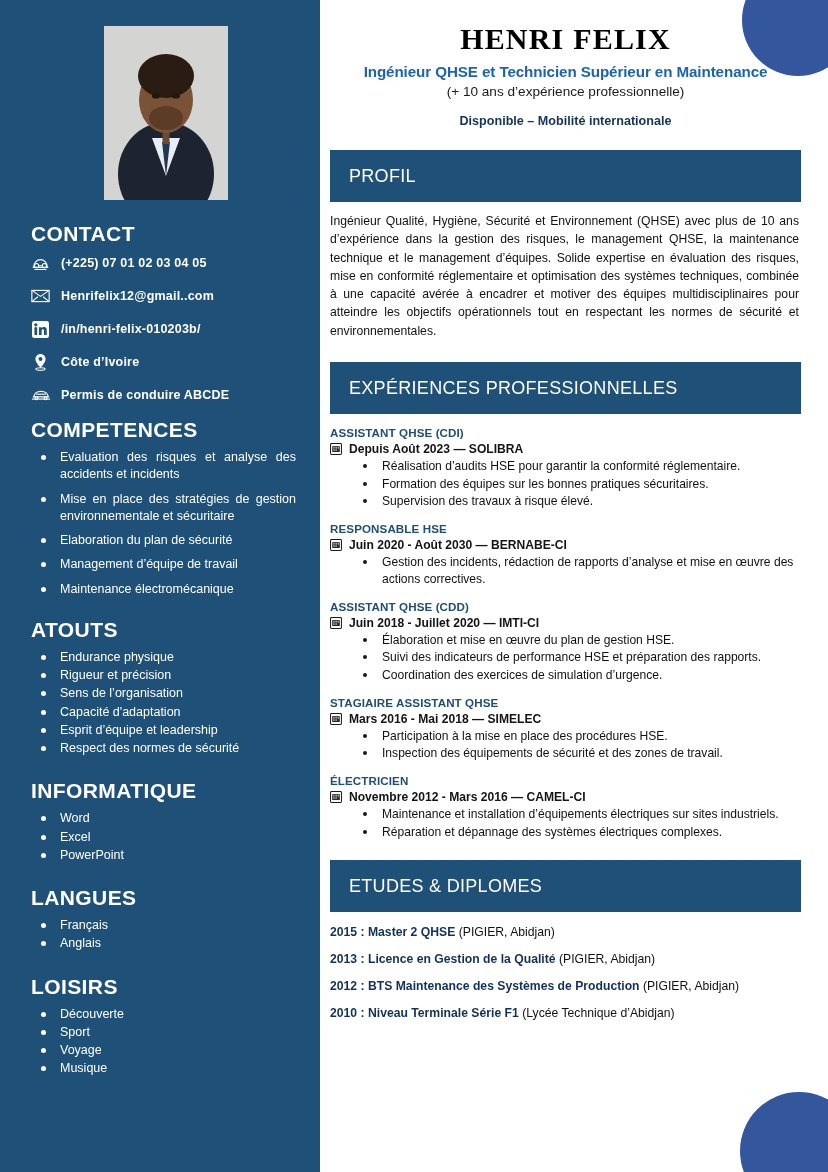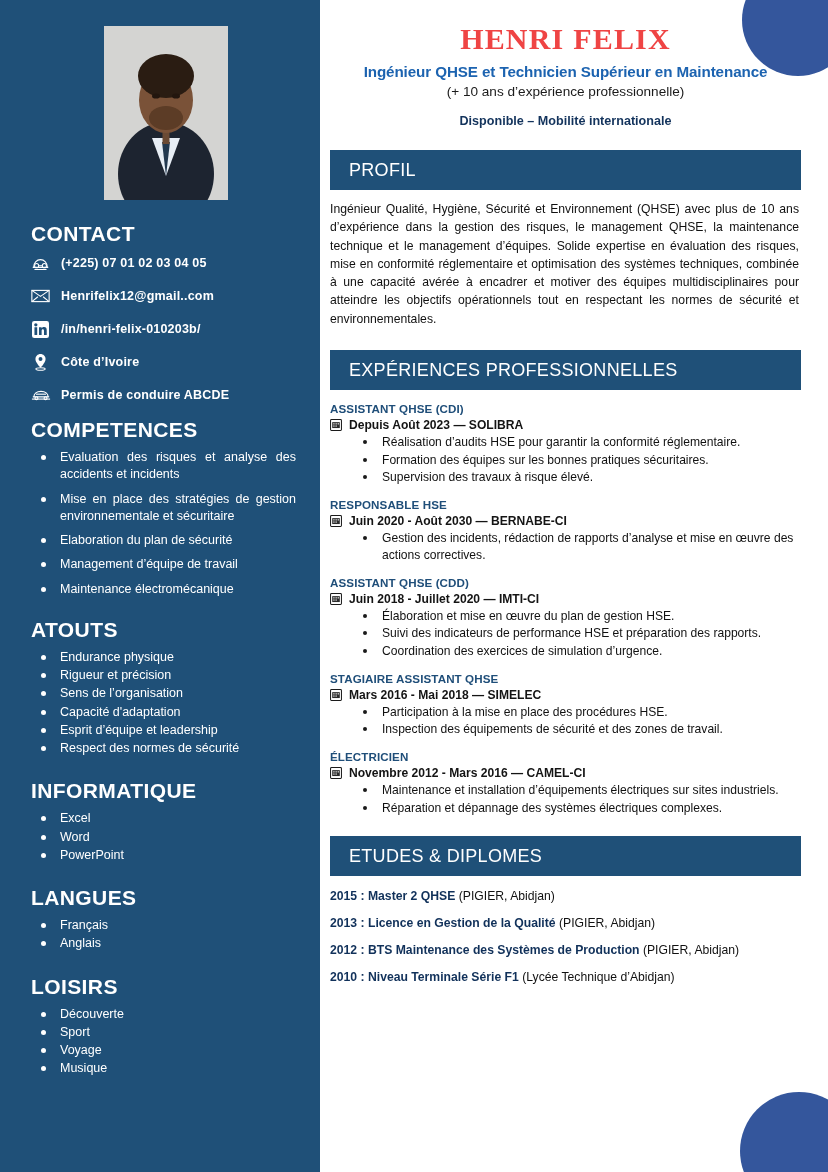--- a/index.html
+++ b/index.html
@@ -100,21 +100,21 @@
     width: 508px; height: 1172px;
     background: #ffffff;
     padding: 0 27px 0 10px;
     z-index: 1;
   }
   .name {
     text-align: center;
     font-family: "Liberation Serif", serif;
     font-size: 30px; font-weight: 700;
     letter-spacing: 1.2px;
-    color: #ef4444;
+    color: #000000;
     margin-top: 22px;
   }
   .role {
     text-align: center;
     font-size: 15.2px; font-weight: 700;
     color: #1C63B0;
     margin-top: 7px;
     letter-spacing: -.1px;
   }
   .years {
@@ -125,21 +125,21 @@
   .avail {
     text-align: center;
     font-size: 12.6px; font-weight: 700;
     color: #13335c;
     margin-top: 15px;
   }
 
   .sec-bar {
     background: #1F5078;
     color: #ffffff;
-    height: 40px;
+    height: 52px;
     display: flex; align-items: center;
     padding-left: 19px;
     font-size: 18px;
     letter-spacing: .3px;
     font-weight: 400;
   }
   .sec-profil   { margin-top: 22px; }
   .sec-exp      { margin-top: 22px; }
   .sec-etudes   { margin-top: 20px; }
 
@@ -291,22 +291,22 @@
       <li>Endurance physique</li>
       <li>Rigueur et précision</li>
       <li>Sens de l’organisation</li>
       <li>Capacité d'adaptation</li>
       <li>Esprit d’équipe et leadership</li>
       <li>Respect des normes de sécurité</li>
     </ul>
 
     <h2 class="sb-title t-info">INFORMATIQUE</h2>
     <ul class="sb-ul tight">
+      <li>Word</li>
       <li>Excel</li>
-      <li>Word</li>
       <li>PowerPoint</li>
     </ul>
 
     <h2 class="sb-title t-lang">LANGUES</h2>
     <ul class="sb-ul tight">
       <li>Français</li>
       <li>Anglais</li>
     </ul>
 
     <h2 class="sb-title t-loisirs">LOISIRS</h2>

